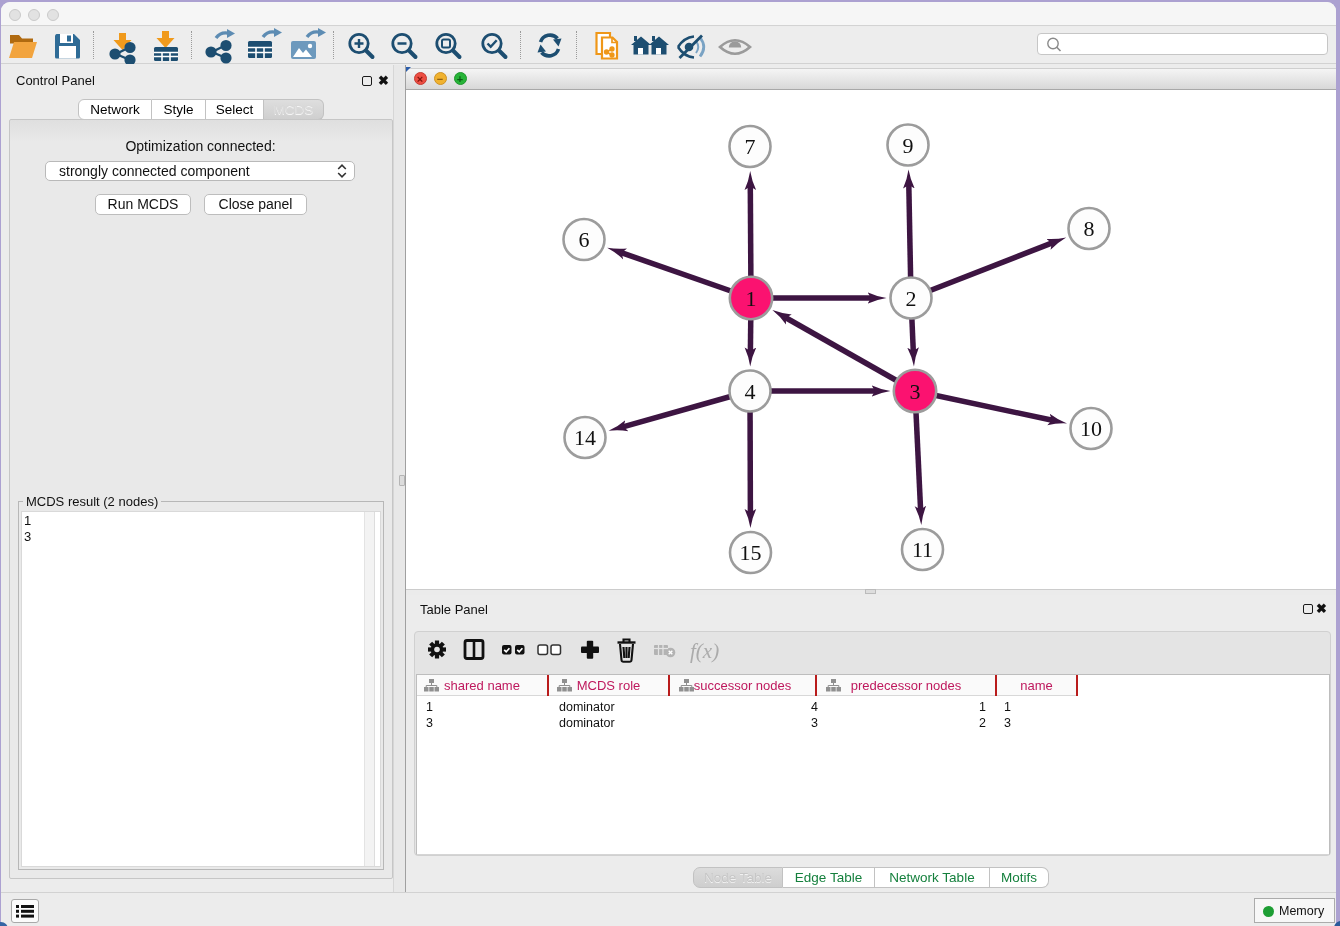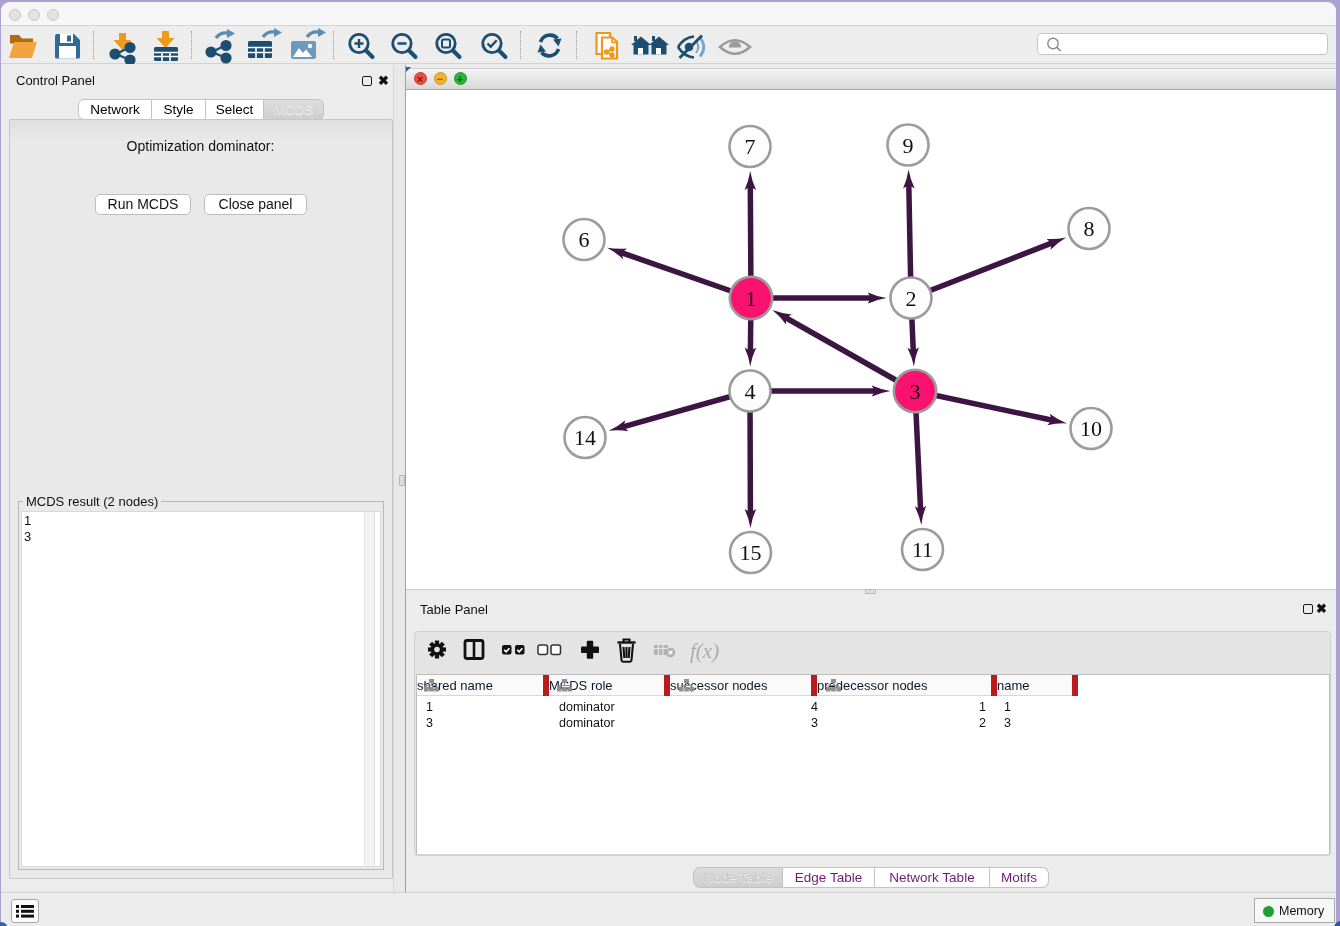--- a/index.html
+++ b/index.html
@@ -69,27 +69,27 @@
 #nethandle { position:absolute; left:459px; top:521px; width:11px; height:5px;
   background:#ddd; border:1px solid #bbb; }
 
 #tp-title { position:absolute; left:419px; top:600px; font-size:13px; color:#111; }
 #tp-box { position:absolute; left:413px; top:629px; width:917px; height:225px;
   background:#e4e4e4; border:1px solid #d0d0d0; border-radius:4px; }
 #tp-table { position:absolute; left:415px; top:672px; width:914px; height:181px;
   background:#fff; border:1px solid #bdbdbd; border-bottom:1px solid #d5d5d5; }
 #tp-header { position:absolute; left:416px; top:673px; width:661px; height:21px;
   background:#fafafa; border-bottom:1px solid #d8d8d8; }
-.th { position:absolute; top:673px; height:21px; border-right:6px solid #b91c1c;
-  font-size:13px; color:#0f172a; line-height:21px; }
+.th { position:absolute; top:673px; height:21px; border-right:2px solid #b91c1c;
+  font-size:13px; color:#be185d; text-align:center; line-height:21px; }
 .td { position:absolute; font-size:12.5px; color:#111; height:17px; line-height:17px; }
 
 #btabs { position:absolute; left:692px; top:865px; height:22px; }
 .btab { float:left; height:21px; line-height:20px; text-align:center; font-size:13.5px;
-  color:#701a75; background:#fff; border:1px solid #c2c2c2; border-left:none; }
+  color:#15803d; background:#fff; border:1px solid #c2c2c2; border-left:none; }
 .btab.sel { background:linear-gradient(#dcdcdc,#cecece); color:#c6c6c6;
   text-shadow:0 1px 0 #f2f2f2; border-left:1px solid #c2c2c2; border-radius:7px 0 0 7px; }
 .btab.last { border-radius:0 7px 7px 0; }
 
 #statusbar { position:absolute; left:0; top:890px; width:100%; height:34px;
   background:#ececec; border-top:1px solid #d2d2d2; }
 #listbtn { position:absolute; left:10px; top:897px; width:28px; height:24px;
   background:#fbfbfb; border:1px solid #a9a9a9; border-radius:3px; }
 #membtn { position:absolute; left:1253px; top:896px; width:81px; height:25px;
   background:#f7f7f7; border:1px solid #ababab; }
@@ -243,21 +243,27 @@
   <div id="cp-title">Control Panel</div>
   <div class="floatbtn" style="left:361px; top:74px;"></div>
   <div class="xbtn" style="left:377px; top:71px;">✖</div>
   <div id="cp-tabs">
     <div class="cptab first" style="width:74px">Network</div>
       <div class="cptab" style="width:54px">Style</div>
       <div class="cptab" style="width:58px">Select</div>
       <div class="cptab sel" style="width:60px">MCDS</div>
   </div>
   <div id="cp-body"></div>
-  <div id="opt-label">Optimization dominator:</div>
+  <div id="opt-label">Optimization connected:</div>
+  <div id="dropdown">strongly connected component
+    <svg width="10" height="14" style="position:absolute; right:7px; top:2px;" viewBox="0 0 10 14">
+      <path d="M1.2,5 L5,1.2 L8.8,5" fill="none" stroke="#333" stroke-width="1.6"></path>
+      <path d="M1.2,9 L5,12.8 L8.8,9" fill="none" stroke="#333" stroke-width="1.6"></path>
+    </svg>
+  </div>
   <div class="btn" style="left:94px; top:192px; width:96px;">Run MCDS</div>
   <div class="btn" style="left:203px; top:192px; width:103px;">Close panel</div>
   <div id="fieldset"></div>
   <div id="fieldwhite"></div>
   <div id="fieldscroll"></div>
   <div id="fieldlegend">MCDS result (2 nodes)</div>
   <div id="mcdstext">1<br>3</div>
   <div id="vdivider"></div>
   <div id="vhandle"></div>
 

